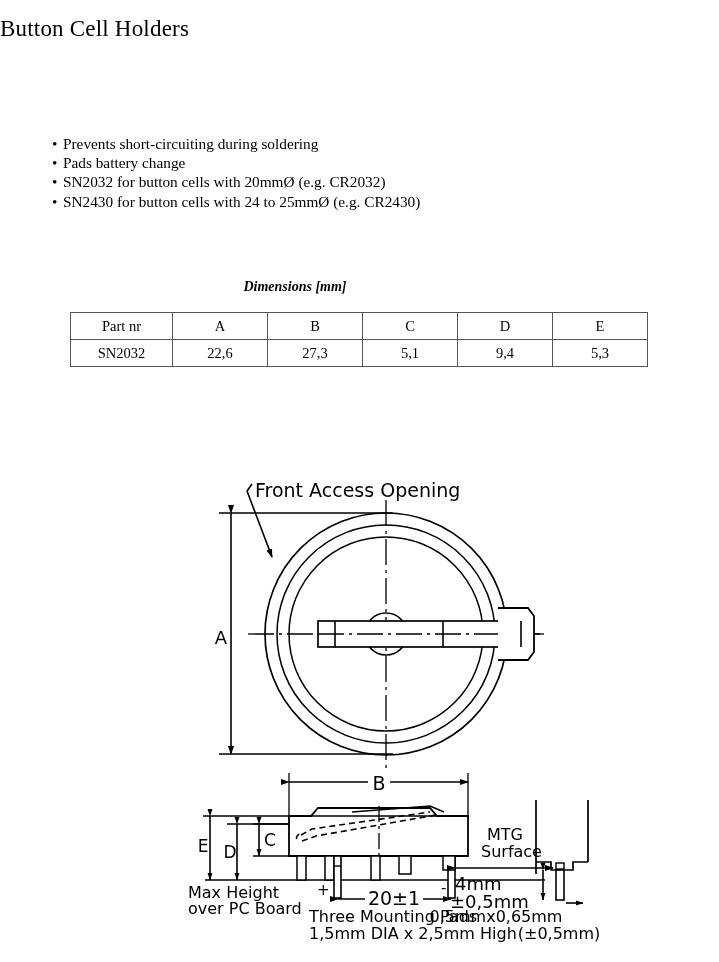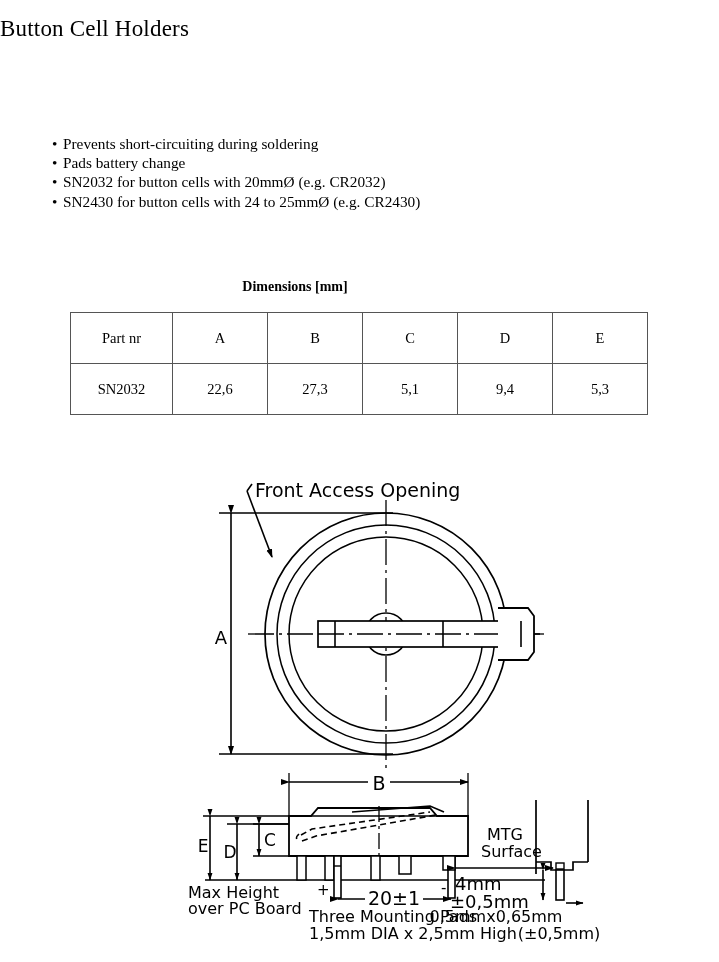--- a/index.html
+++ b/index.html
@@ -58,38 +58,39 @@
   
   .dim-heading {
     position: absolute;
     left: 0;
     top: 279px;
     width: 590px;
     text-align: center;
     font-family: "Liberation Serif", "DejaVu Serif", serif;
     font-weight: bold;
     font-size: 14px;
+    font-style: italic;
   }
 
   
   .dim-table {
     position: absolute;
     left: 70px;
     top: 312px;
     width: 578px;
     border-collapse: collapse;
     table-layout: fixed;
   }
   .dim-table td {
     border: 1px solid #555555;
     text-align: center;
     font-family: "Liberation Serif", "DejaVu Serif", serif;
     font-size: 14.5px;
     height: 26px;
-    padding: 12px;
+    padding: 0;
   }
   .dim-table col.c0 { width: 102px; }
   .dim-table col.cx { width: 95px; }
 
   
   .draw {
     position: absolute;
     left: 0;
     top: 0;
     width: 719px;

